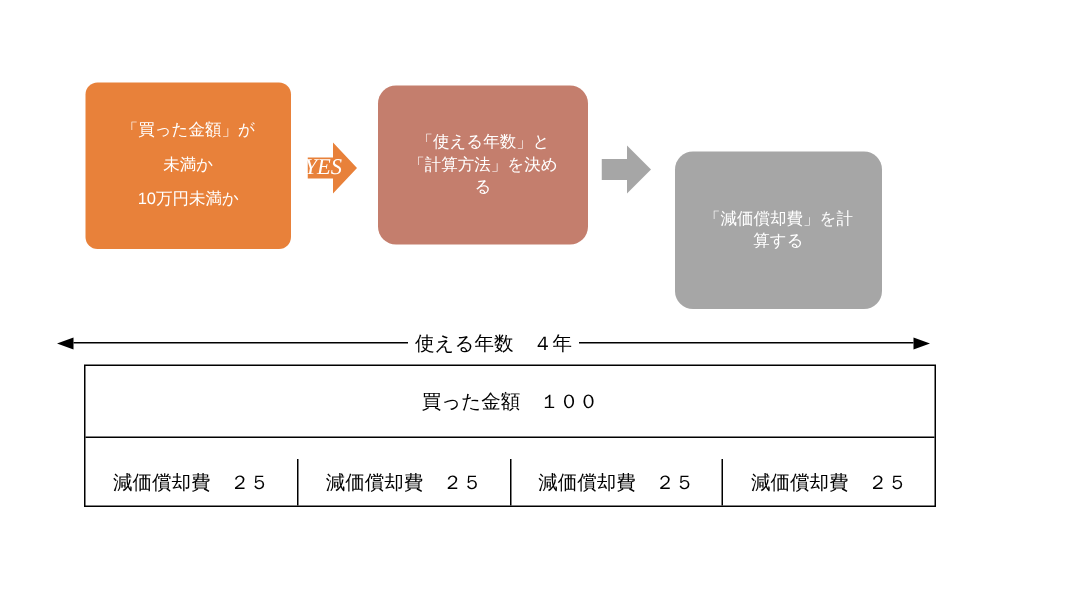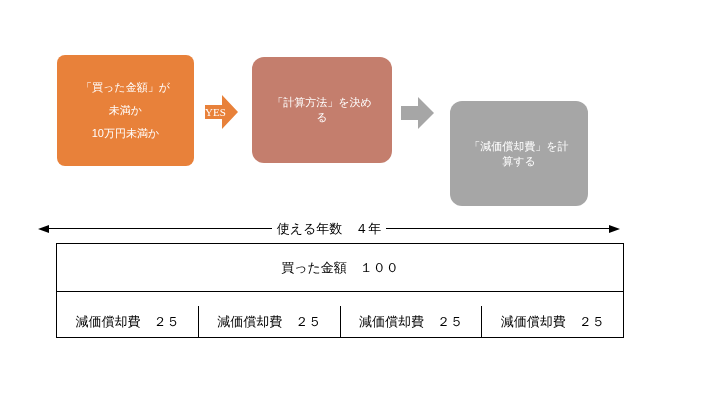--- a/index.html
+++ b/index.html
@@ -54,21 +54,22 @@
   .block-arrow { position: absolute; }
   .arrow-yes { left: 205px; top: 94px; width: 34px; height: 36px; }
   .arrow-plain { left: 401px; top: 96px; width: 34px; height: 34px; }
   .block-arrow svg { display: block; width: 100%; height: 100%; }
   .yes-label {
     position: absolute;
     left: 0; top: 0; width: 21px; height: 100%;
     display: flex; align-items: center; justify-content: center;
     color: #ffffff;
     font-family: "Liberation Serif", "DejaVu Serif", serif;
-    font-size: 11px;
+    font-size: 15px;
+    font-style: italic;
   }
 
   
   .span-arrow {
     position: absolute;
     left: 38px; top: 221px; width: 582px; height: 15px;
     display: flex;
     align-items: center;
   }
   .ah { width: 0; height: 0; }
@@ -133,20 +134,21 @@
   </div>
 
   <div class="block-arrow arrow-yes">
     <svg viewBox="0 0 34 36">
       <polygon points="0,11 17,11 17,1 33,18 17,35 17,25 0,25" fill="#E8813A"></polygon>
     </svg>
     <span class="yes-label">YES</span>
   </div>
 
   <div class="flow-box box2">
+    <div>「使える年数」と</div>
     <div>「計算方法」を決め</div>
     <div>る</div>
   </div>
 
   <div class="block-arrow arrow-plain">
     <svg viewBox="0 0 34 34">
       <polygon points="0,10 17,10 17,1 33,17 17,33 17,24 0,24" fill="#A6A6A6"></polygon>
     </svg>
   </div>
 

